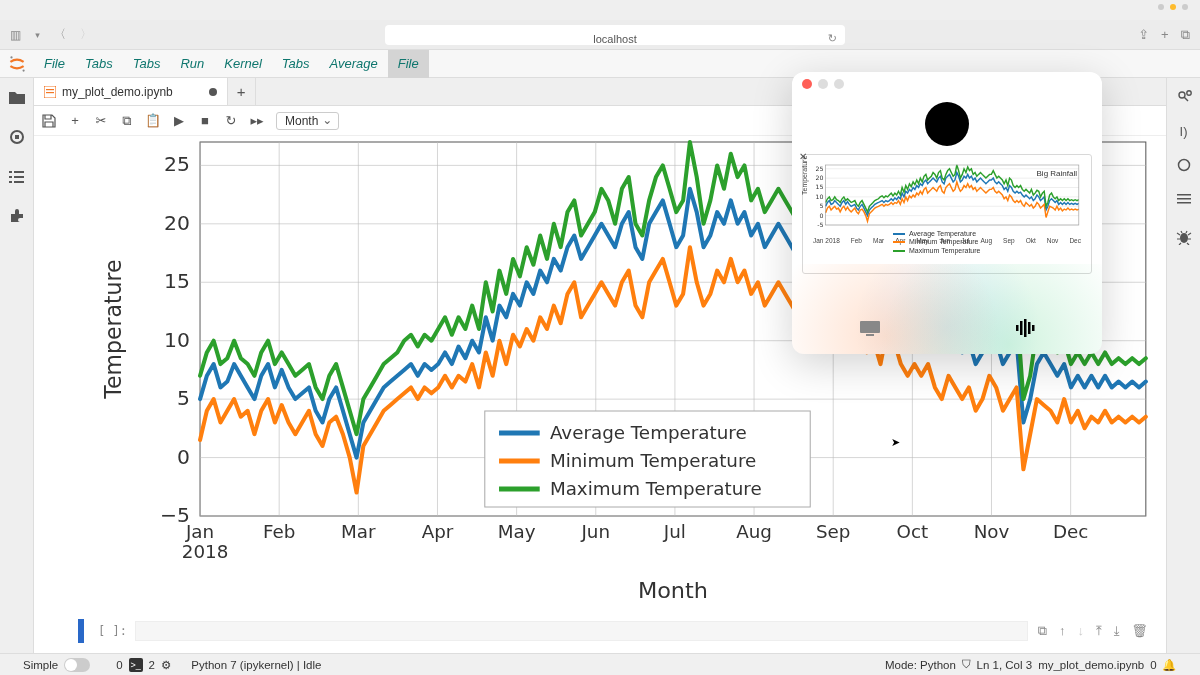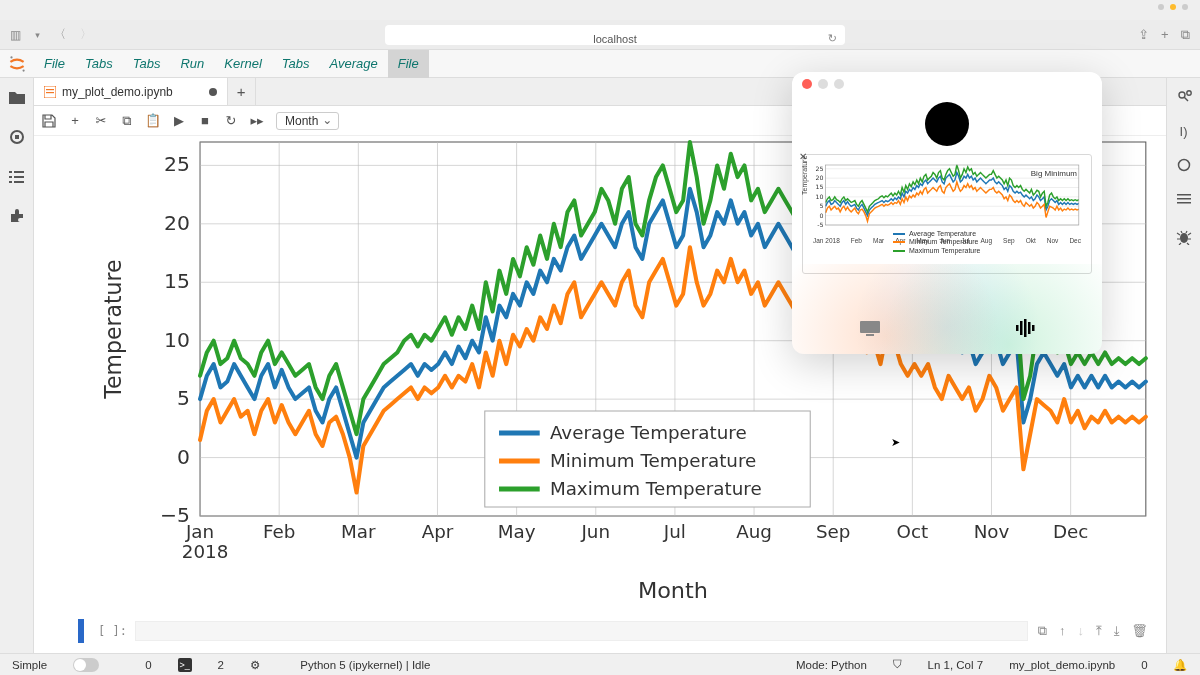--- a/index.html
+++ b/index.html
@@ -54,21 +54,21 @@
   .chart-svg { width: 100%; height: 100%; }
 
   .cell-row { position: absolute; left: 44px; right: 18px; bottom: 10px; height: 24px; display: flex; align-items: center; }
   .cell-bar { width: 6px; height: 100%; background: #2968c8; margin-right: 14px; }
   .prompt { font-family: Menlo, monospace; font-size: 12px; color: #888; margin-right: 8px; }
   .cell-input { flex: 1; height: 20px; background: #f6f6f6; border: 1px solid #eee; }
   .cell-tools { display: flex; gap: 12px; color: #888; margin-left: 10px; font-size: 13px;}
   .cell-tools span { display:inline-flex; }
 
   
-  .status { position: absolute; left: 0; right: 0; bottom: 0; height: 22px; background: #f0f0f0; border-top: 1px solid #ddd; display: flex; align-items: center; font-size: 11.5px; color: #333; padding: 0 12px; gap: 26px; justify-content: flex-end; }
+  .status { position: absolute; left: 0; right: 0; bottom: 0; height: 22px; background: #f0f0f0; border-top: 1px solid #ddd; display: flex; align-items: center; font-size: 11.5px; color: #333; padding: 0 23px; gap: 6px; justify-content: flex-end; }
   .status .spacer { flex: 1; }
   .toggle { width: 26px; height: 14px; border-radius: 7px; background: #ccc; position: relative; }
   .toggle::after { content:""; position:absolute; left:1px; top:1px; width:12px; height:12px; border-radius:50%; background:#fff;}
   .status-ic { width:14px; height:14px; background:#333; border-radius:2px; display:inline-flex; align-items:center; justify-content:center; color:#fff; font-size:9px;}
 
   
   .overlay { position: absolute; top: 72px; left: 792px; width: 310px; height: 282px; background: #fff; border-radius: 12px; box-shadow: 0 10px 40px rgba(0,0,0,0.18); overflow:hidden; }
   .overlay .titlebar { height: 24px; display:flex; align-items:center; padding-left:10px; gap:6px;}
   .overlay .td { width:10px; height:10px; border-radius:50%; }
   .overlay .camera { height: 56px; display:flex; align-items:center; justify-content:center; }
@@ -304,43 +304,43 @@
   </div>
 </div>
 
 <div class="status">
   <span>Simple</span>
   <div class="toggle"></div>
   <span style="margin-left:20px">0</span>
   <span class="status-ic">&gt;_</span>
   <span>2</span>
   <span>⚙</span>
-  <span style="margin-left:14px">Python 5 (ipykernel) | Idle</span>
+  <span style="margin-left:14px">Python 7 (ipykernel) | Idle</span>
   <div class="spacer"></div>
   <span>Mode: Python</span>
   <span>⛉</span>
-  <span>Ln 1, Col 7</span>
+  <span>Ln 1, Col 3</span>
   <span>my_plot_demo.ipynb</span>
   <span>0</span>
   <span>🔔</span>
 </div>
 
 <div class="overlay">
   <div class="titlebar">
     <div class="td" style="background:#ff5f57"></div>
     <div class="td" style="background:#ddd"></div>
     <div class="td" style="background:#ddd"></div>
   </div>
   <div class="camera">
     <div class="camdot"></div>
   </div>
   <div class="mini">
     <span class="close">✕</span>
     <span class="mini-ylab">Temperature</span>
-    <span class="mini-ann">Big Minimum</span>
+    <span class="mini-ann">Big Rainfall</span>
     <svg class="mini-svg" id="miniChart" viewBox="0 0 260 72" preserveAspectRatio="none">
         <line x1="14" y1="64" x2="256" y2="64" stroke="#ddd" stroke-width="0.5"></line>
         <text x="12" y="66" text-anchor="end" font-size="6">-5</text>
         <line x1="14" y1="54.625" x2="256" y2="54.625" stroke="#ddd" stroke-width="0.5"></line>
         <text x="12" y="56.625" text-anchor="end" font-size="6">0</text>
         <line x1="14" y1="45.25" x2="256" y2="45.25" stroke="#ddd" stroke-width="0.5"></line>
         <text x="12" y="47.25" text-anchor="end" font-size="6">5</text>
         <line x1="14" y1="35.875" x2="256" y2="35.875" stroke="#ddd" stroke-width="0.5"></line>
         <text x="12" y="37.875" text-anchor="end" font-size="6">10</text>
         <line x1="14" y1="26.5" x2="256" y2="26.5" stroke="#ddd" stroke-width="0.5"></line>

